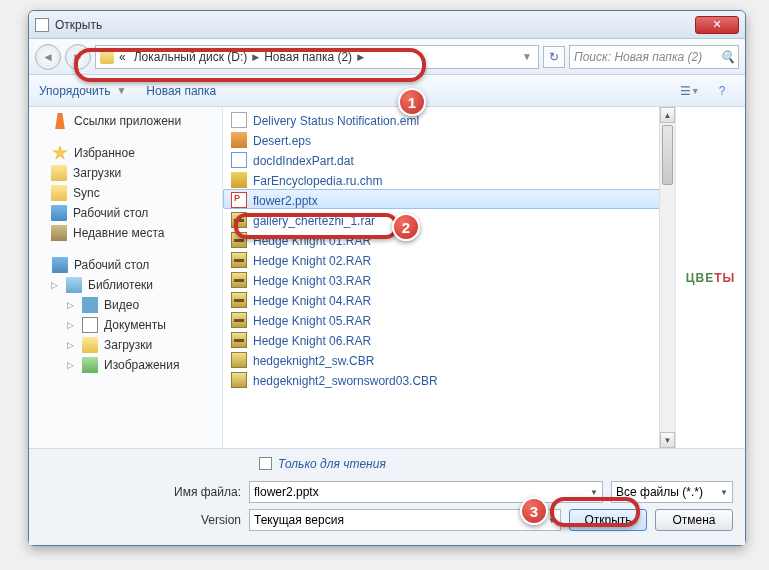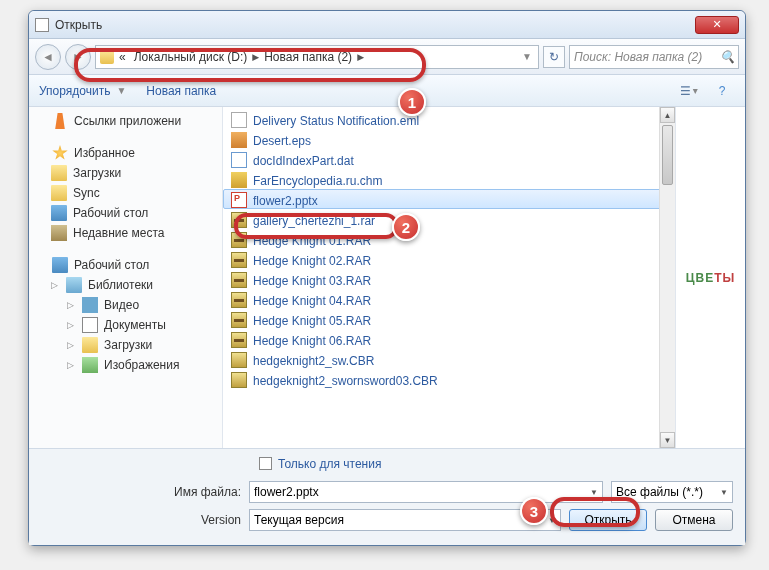--- a/index.html
+++ b/index.html
@@ -49,21 +49,21 @@
 .f-chm { background: linear-gradient(#f0d060,#d0a030); }
 .f-pptx { background: #fff; border: 1px solid #d04030; position: relative; }
 .f-pptx::after { content: "P"; position: absolute; left: 2px; top: 0; font-size: 9px; color: #d04030; font-weight: bold; }
 .f-rar { background: linear-gradient(#f0e090,#c0a040); border: 1px solid #908030; position: relative; }
 .f-rar::after { content: ""; position: absolute; left: 2px; right: 2px; top: 6px; height: 3px; background: #705020; }
 .f-cbr { background: linear-gradient(#f0e090,#c0a040); border: 1px solid #908030; }
 .preview { width: 70px; border-left: 1px solid #e0e6ee; display: flex; align-items: center; justify-content: center; }
 .preview-text { color: #4a8a4a; font-size: 10px; font-weight: bold; letter-spacing: 1px; }
 .preview-text .r { color: #c04040; }
 .bottom { border-top: 1px solid #d0dae6; background: #f0f4f8; padding: 8px 12px; }
-.readonly-row { display: flex; align-items: flex-start; gap: 6px; padding-left: 218px; margin-bottom: 10px; }
+.readonly-row { display: flex; align-items: flex-start; gap: 6px; padding-left: 218px; margin-bottom: 10px; font-style: italic; }
 .chk { width: 13px; height: 13px; border: 1px solid #888; background: #fff; }
 .form-row { display: flex; align-items: center; gap: 8px; margin-bottom: 6px; justify-content: center; }
 .form-label { width: 200px; text-align: right; color: #333; }
 .form-input { flex: 1; height: 22px; border: 1px solid #aab8c8; background: #fff; padding: 0 4px; display: flex; align-items: center; }
 .form-combo { width: 122px; height: 22px; border: 1px solid #aab8c8; background: #fff; display: flex; align-items: center; padding: 0 4px; }
 .combo-arrow { margin-left: auto; color: #555; font-size: 8px; }
 .btn { width: 78px; height: 22px; border: 1px solid #8a9aaa; background: linear-gradient(#fdfdfd,#e4e8ec); border-radius: 3px; display: flex; align-items: center; justify-content: center; cursor: pointer; }
 .btn.primary { border-color: #4a8ad0; background: linear-gradient(#eaf4ff,#c8e0f8); }
 .callout { position: absolute; border: 4px solid #c83030; border-radius: 16px; pointer-events: none; box-shadow: 0 2px 4px rgba(0,0,0,.3); }
 .callout-1 { left: 74px; top: 48px; width: 352px; height: 34px; }

